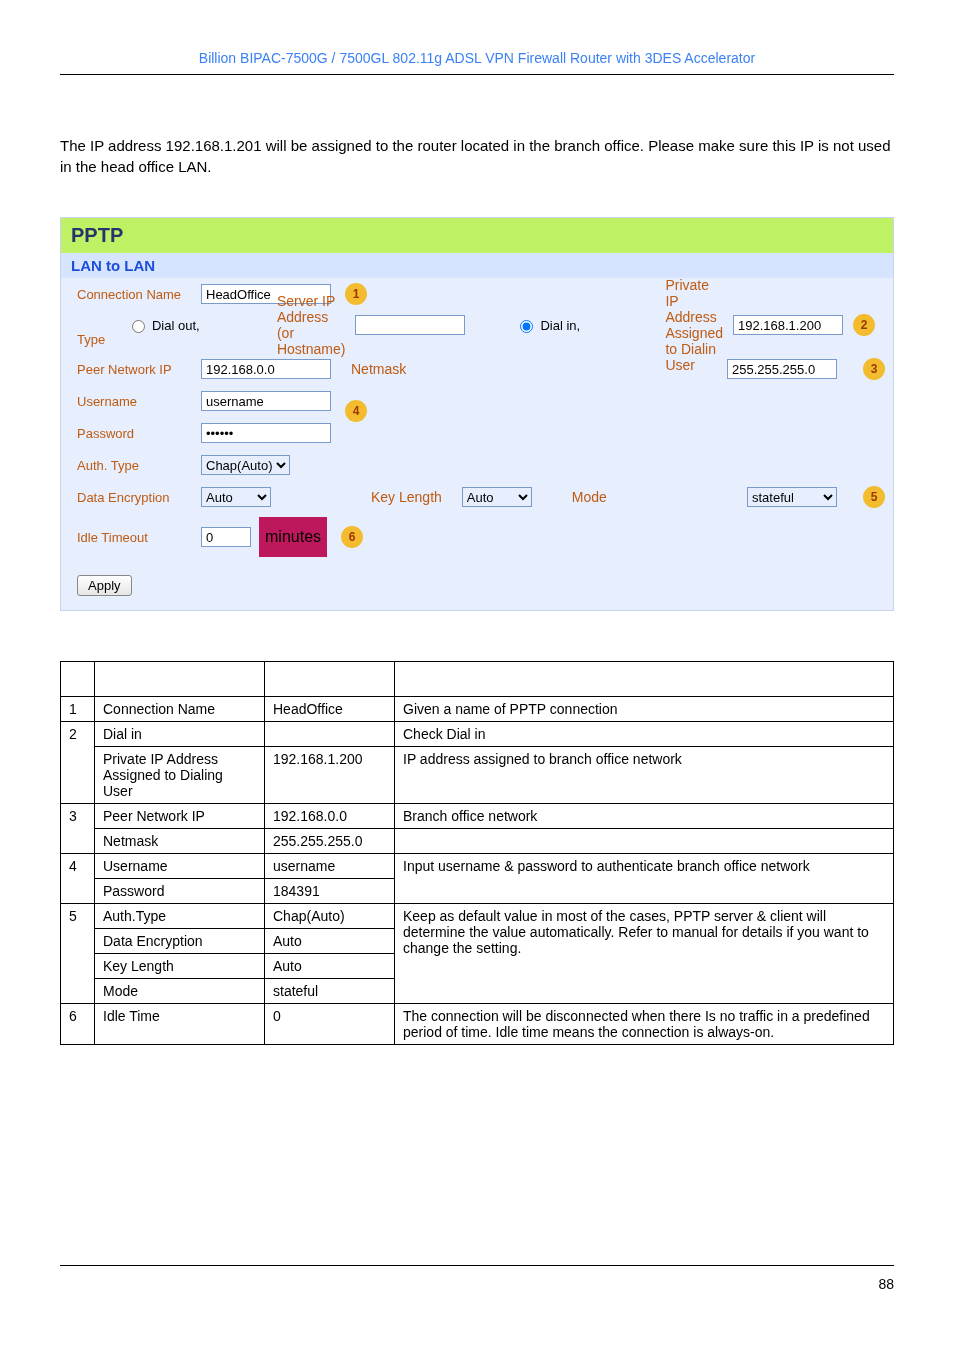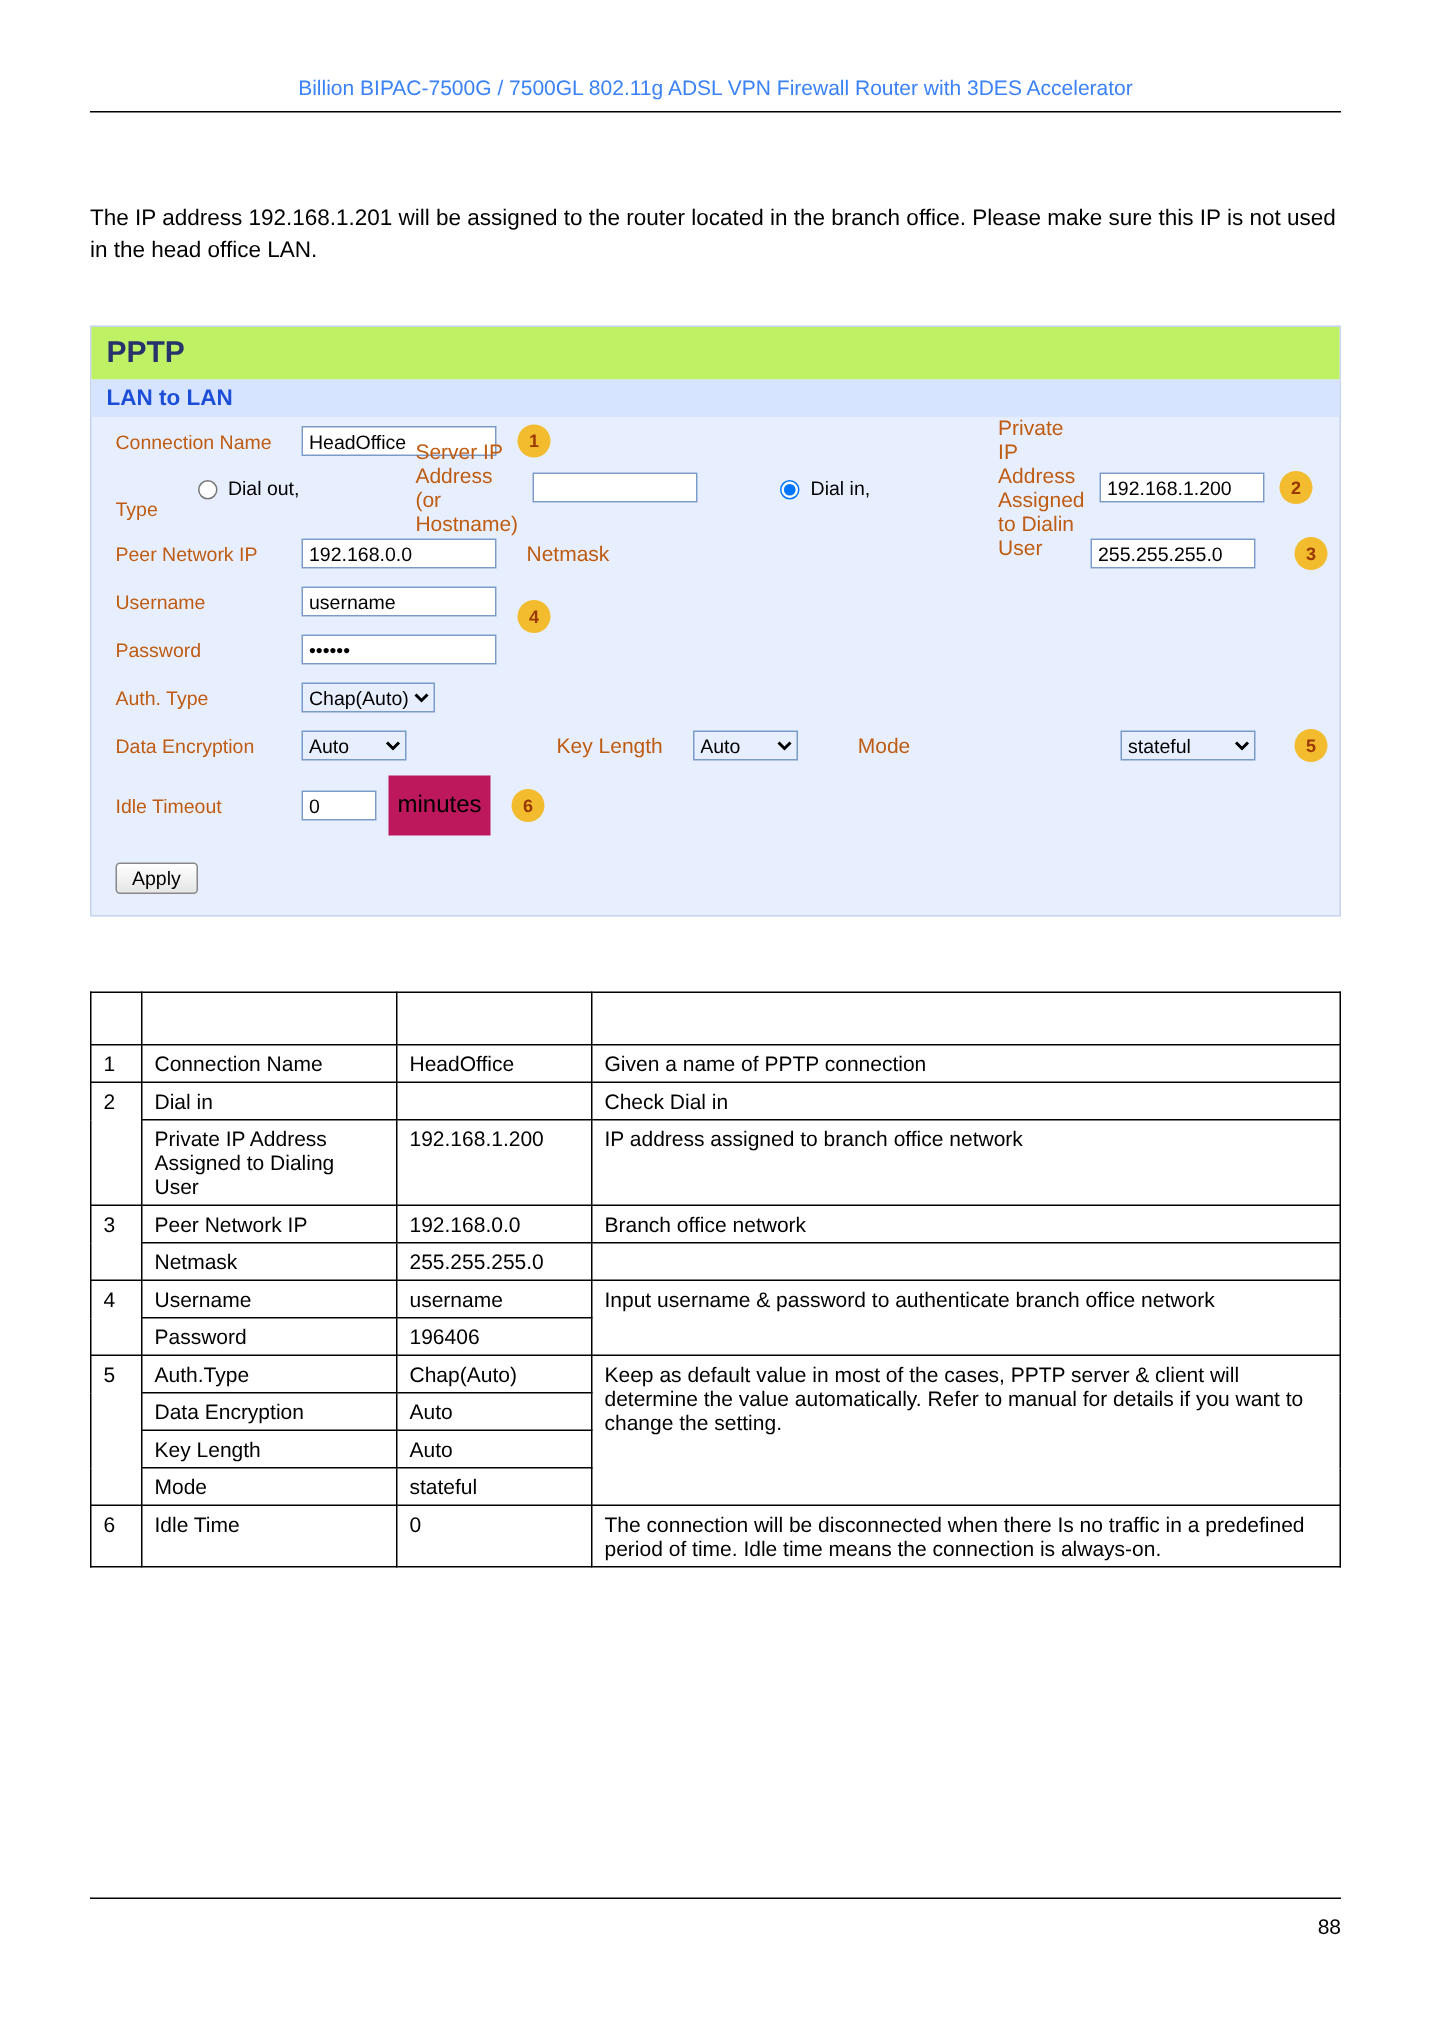--- a/index.html
+++ b/index.html
@@ -334,21 +334,21 @@
       <td></td>
     </tr>
     <tr>
       <td rowspan="2">4</td>
       <td>Username</td>
       <td>username</td>
       <td rowspan="2">Input username &amp; password to authenticate branch office network</td>
     </tr>
     <tr>
       <td>Password</td>
-      <td>196406</td>
+      <td>184391</td>
     </tr>
     <tr>
       <td rowspan="4">5</td>
       <td>Auth.Type</td>
       <td>Chap(Auto)</td>
       <td rowspan="4">Keep as default value in most of the cases, PPTP server &amp; client will determine the value automatically. Refer to manual for details if you want to change the setting.</td>
     </tr>
     <tr>
       <td>Data Encryption</td>
       <td>Auto</td>

